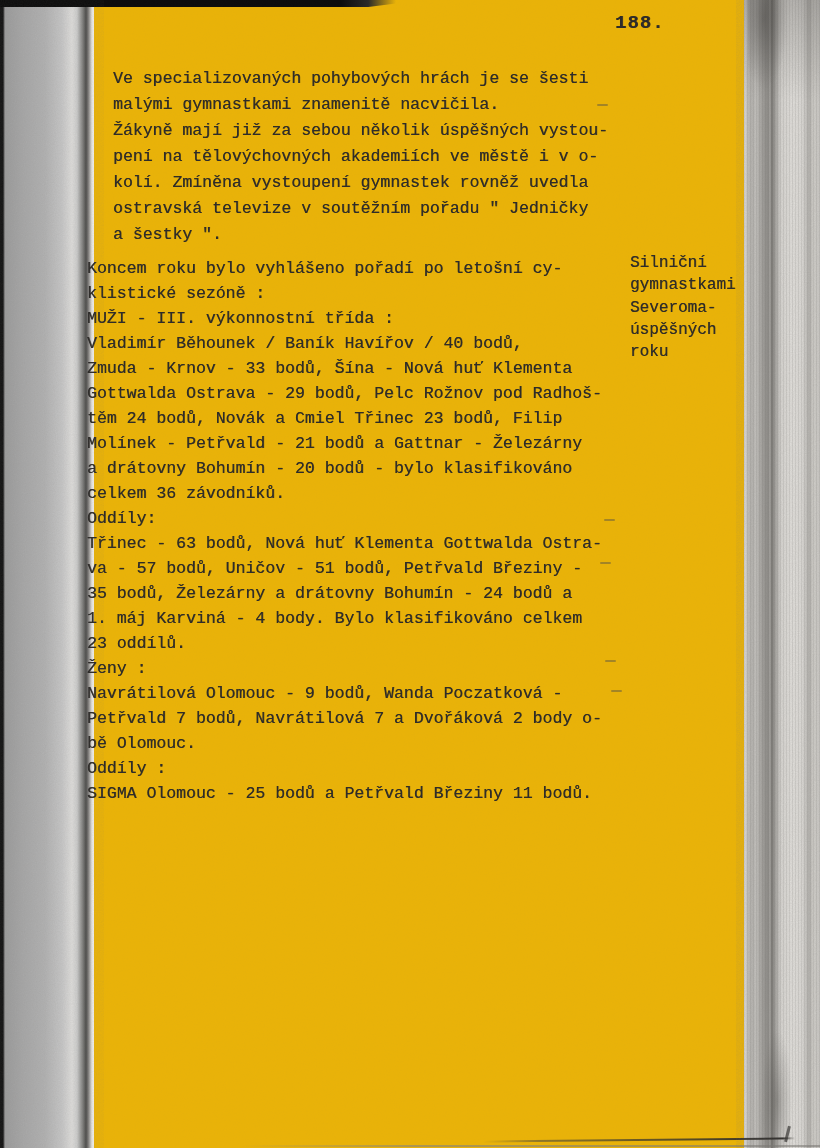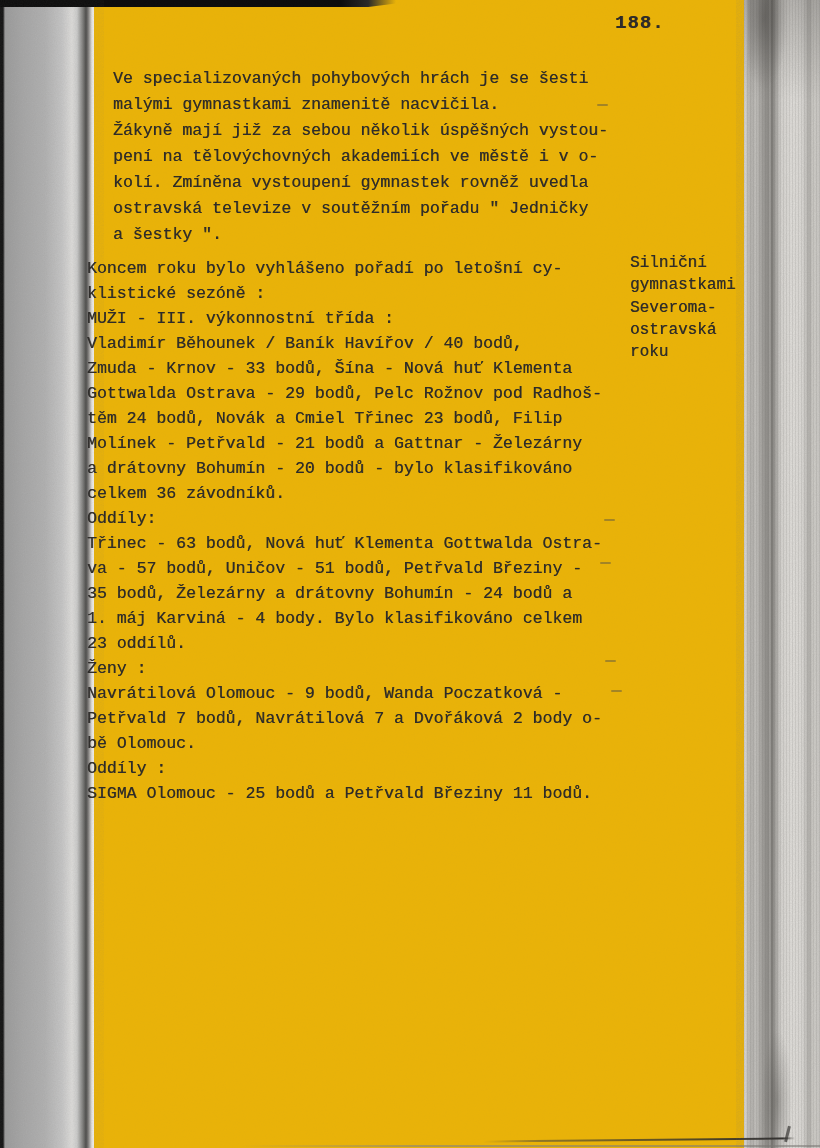--- a/index.html
+++ b/index.html
@@ -113,21 +113,21 @@
   <div class="artifact-dash" style="left:600px; top:562px;"></div>
   <div class="artifact-dash" style="left:605px; top:660px;"></div>
   <div class="artifact-dash" style="left:611px; top:690px;"></div>
 
   <div class="type page-number">188.</div>
 
   <div class="type para-1"><div class="tline">Ve specializovaných pohybových hrách je se šesti</div><div class="tline">malými gymnastkami znamenitě nacvičila.</div><div class="tline">Žákyně mají již za sebou několik úspěšných vystou-</div><div class="tline">pení na tělovýchovných akademiích ve městě i v o-</div><div class="tline">kolí. Zmíněna vystoupení gymnastek rovněž uvedla</div><div class="tline">ostravská televize v soutěžním pořadu " Jedničky</div><div class="tline">a šestky ".</div></div>
 
   <div class="type para-2"><div class="tline">Koncem roku bylo vyhlášeno pořadí po letošní cy-</div><div class="tline">klistické sezóně :</div><div class="tline">MUŽI - III. výkonnostní třída :</div><div class="tline">Vladimír Běhounek / Baník Havířov / 40 bodů,</div><div class="tline">Zmuda - Krnov - 33 bodů, Šína - Nová huť Klementa</div><div class="tline">Gottwalda Ostrava - 29 bodů, Pelc Rožnov pod Radhoš-</div><div class="tline">těm 24 bodů, Novák a Cmiel Třinec 23 bodů, Filip</div><div class="tline">Molínek - Petřvald - 21 bodů a Gattnar - Železárny</div><div class="tline">a drátovny Bohumín - 20 bodů - bylo klasifikováno</div><div class="tline">celkem 36 závodníků.</div><div class="tline">Oddíly:</div><div class="tline">Třinec - 63 bodů, Nová huť Klementa Gottwalda Ostra-</div><div class="tline">va - 57 bodů, Uničov - 51 bodů, Petřvald Březiny -</div><div class="tline">35 bodů, Železárny a drátovny Bohumín - 24 bodů a</div><div class="tline">1. máj Karviná - 4 body. Bylo klasifikováno celkem</div><div class="tline">23 oddílů.</div><div class="tline">Ženy :</div><div class="tline">Navrátilová Olomouc - 9 bodů, Wanda Poczatková -</div><div class="tline">Petřvald 7 bodů, Navrátilová 7 a Dvořáková 2 body o-</div><div class="tline">bě Olomouc.</div><div class="tline">Oddíly :</div><div class="tline">SIGMA Olomouc - 25 bodů a Petřvald Březiny 11 bodů.</div></div>
 
-  <div class="type margin-note"><div class="tline">Silniční</div><div class="tline">gymnastkami</div><div class="tline">Severoma-</div><div class="tline">ostravská</div><div class="tline">roku</div></div>
+  <div class="type margin-note"><div class="tline">Silniční</div><div class="tline">gymnastkami</div><div class="tline">Severoma-</div><div class="tline">úspěšných</div><div class="tline">roku</div></div>
 
   <svg class="grain" width="820" height="1148" aria-hidden="true">
     <filter id="g">
       <feTurbulence type="fractalNoise" baseFrequency="0.9" numOctaves="2" stitchTiles="stitch"></feTurbulence>
       <feColorMatrix type="matrix" values="0 0 0 0 0.18  0 0 0 0 0.17  0 0 0 0 0.16  0 0 0 0.55 0"></feColorMatrix>
     </filter>
     <rect x="0" y="0" width="820" height="1148" filter="url(#g)" opacity="0.05"></rect>
     <rect x="744" y="0" width="76" height="1148" filter="url(#g)" opacity="0.30"></rect>
     <rect x="0" y="0" width="94" height="1148" filter="url(#g)" opacity="0.16"></rect>
   </svg>

